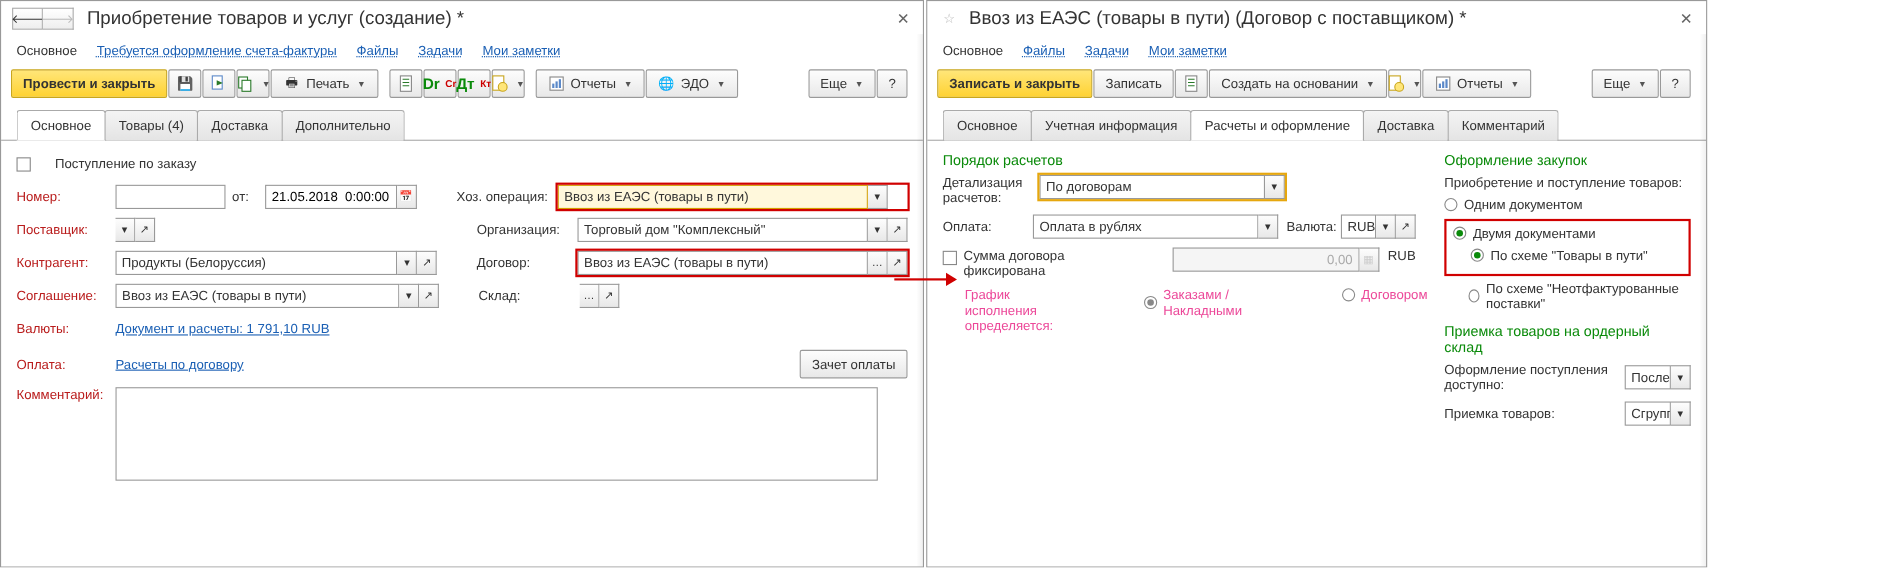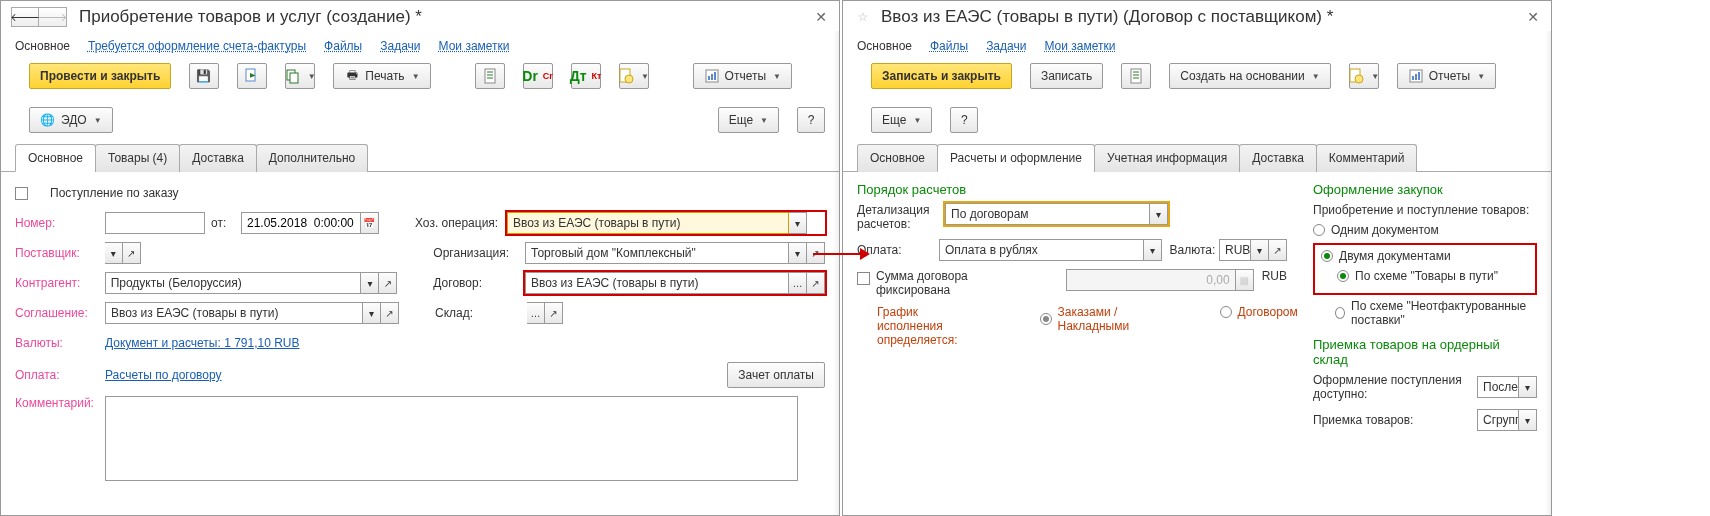--- a/index.html
+++ b/index.html
@@ -17,21 +17,21 @@
   .star-icon { width: 20px; height: 20px; display: inline-flex; align-items: center; justify-content: center; margin-right: 8px; color: #bbb; }
   .panel-title { font-size: 17px; color: #333; flex: 1; }
   .close-btn { width: 16px; height: 16px; color: #666; display: flex; align-items: center; justify-content: center; cursor: pointer; font-size: 14px; }
 
   
   .link-row { padding: 4px 14px 10px 14px; display: flex; gap: 18px; align-items: center; }
   .link-row .current { color: #333; }
   .link-row a { color: #1a5fb4; text-decoration: underline dotted; cursor: pointer; }
 
   
-  .toolbar { padding: 0 14px 10px 28px; display: flex; align-items: flex-start; gap: 18px; flex-wrap: wrap; }
+  .toolbar { padding: 0 14px 10px 9px; display: flex; align-items: flex-start; gap: 1px; flex-wrap: wrap; }
   .btn { height: 26px; padding: 0 10px; border: 1px solid #999; background: linear-gradient(#fdfdfd,#e8e8e8); display: inline-flex; align-items: center; gap: 5px; cursor: pointer; border-radius: 2px; font-size: 12px; }
   .btn-yellow { background: linear-gradient(#ffe679,#ffd232); border-color: #c9a61d; font-weight: bold; }
   .btn.icon-only { width: 30px; justify-content: center; padding: 0; }
   .btn .drop { font-size: 8px; margin-left: 2px; color: #555; }
   .toolbar-spacer { flex: 1; }
   .btn.help { width: 28px; justify-content: center; }
 
   
   .i { display: inline-flex; width: 16px; height: 16px; align-items: center; justify-content: center; }
   .i svg { width: 16px; height: 16px; }
@@ -39,41 +39,41 @@
   .txt-red { color: #c00; font-size: 9px; font-weight: bold; }
 
   
   .tabs { display: flex; padding: 0 14px; border-bottom: 1px solid #aaa; }
   .tab { padding: 6px 12px; border: 1px solid #aaa; border-bottom: none; margin-right: -1px; background: linear-gradient(#f4f4f4,#e4e4e4); cursor: pointer; position: relative; top: 1px; border-radius: 3px 3px 0 0; }
   .tab.active { background: #fff; border-bottom: 1px solid #fff; }
 
   
   .form-area { padding: 10px 14px; }
   .form-row { display: flex; align-items: center; margin-bottom: 8px; min-height: 22px; }
-  .lbl { width: 90px; color: #ec4899; }
+  .lbl { width: 90px; color: #b91c1c; }
   .lbl-short { width: 36px; padding-left: 6px; }
   .field { display: flex; height: 22px; }
   .field input, .field .value { height: 22px; border: 1px solid #999; padding: 0 5px; font-size: 12px; background: #fff; outline: none; }
   .field .value { line-height: 20px; white-space: nowrap; overflow: hidden; }
   .field .mini-btn { width: 18px; height: 22px; border: 1px solid #999; border-left: none; background: linear-gradient(#fdfdfd,#e8e8e8); display: flex; align-items: center; justify-content: center; cursor: pointer; font-size: 10px; }
   .checkbox-row { display: flex; align-items: center; gap: 22px; }
   .checkbox { width: 13px; height: 13px; border: 1px solid #888; background: #fff; }
   .hl-red { outline: 2px solid #d00000; outline-offset: 0; }
   .hl-box { border: 2px solid #d00000 !important; }
   .hl-yellow { border: 1px solid #d39e00 !important; background: #fff8dc !important; }
   .hl-yellow-focus { outline: 2px solid #e6a70e; }
 
   .right-form { padding: 8px 14px; display: flex; gap: 26px; }
   .col { }
   .section-title { color: #0a8a0a; font-size: 13px; margin-bottom: 6px; margin-top: 2px; }
   .radio-row { display: flex; align-items: center; gap: 6px; margin-bottom: 6px; }
   .radio { width: 12px; height: 12px; border: 1px solid #888; border-radius: 50%; display: inline-flex; align-items: center; justify-content: center; background:#fff; }
   .radio.sel::after { content: ""; width: 6px; height: 6px; background: #0a8a0a; border-radius: 50%; }
   .radio.sel-grey::after { content: ""; width: 6px; height: 6px; background: #888; border-radius: 50%; }
-  .muted { color: #c2410c; gap: 41px; }
+  .muted { color: #ec4899; gap: 41px; }
 
   a.blue { color: #1a5fb4; text-decoration: underline; cursor: pointer; }
 
   textarea.comment { width: 693px; height: 85px; border: 1px solid #999; resize: none; font-family: Arial; font-size: 12px; padding: 4px; }
 
   
   .red-arrow { position: absolute; top: 252px; left: -30px; width: 55px; height: 2px; background: #d00000; }
   .red-arrow::after { content: ""; position: absolute; right: -2px; top: -5px; border-left: 10px solid #d00000; border-top: 6px solid transparent; border-bottom: 6px solid transparent; }
 
   .scroll-hint { position: absolute; right: 0; top: 30px; bottom: 0; width: 6px; background: linear-gradient(to right, transparent, rgba(0,0,0,0.06)); }
@@ -351,22 +351,22 @@
           <span>Еще</span>
           <span class="drop">▼</span>
         </div>
       <div class="btn help">
           <span>?</span>
         </div>
     </div>
 
     <div class="tabs">
       <div class="tab"><span>Основное</span></div>
+      <div class="tab"><span>Учетная информация</span></div>
       <div class="tab active"><span>Расчеты и оформление</span></div>
-      <div class="tab"><span>Учетная информация</span></div>
       <div class="tab"><span>Доставка</span></div>
       <div class="tab"><span>Комментарий</span></div>
     </div>
 
     <div class="right-form">
 
       <div class="col" style="width:430px">
         <div class="section-title">Порядок расчетов</div>
 
         <div class="form-row" style="align-items:flex-start">

